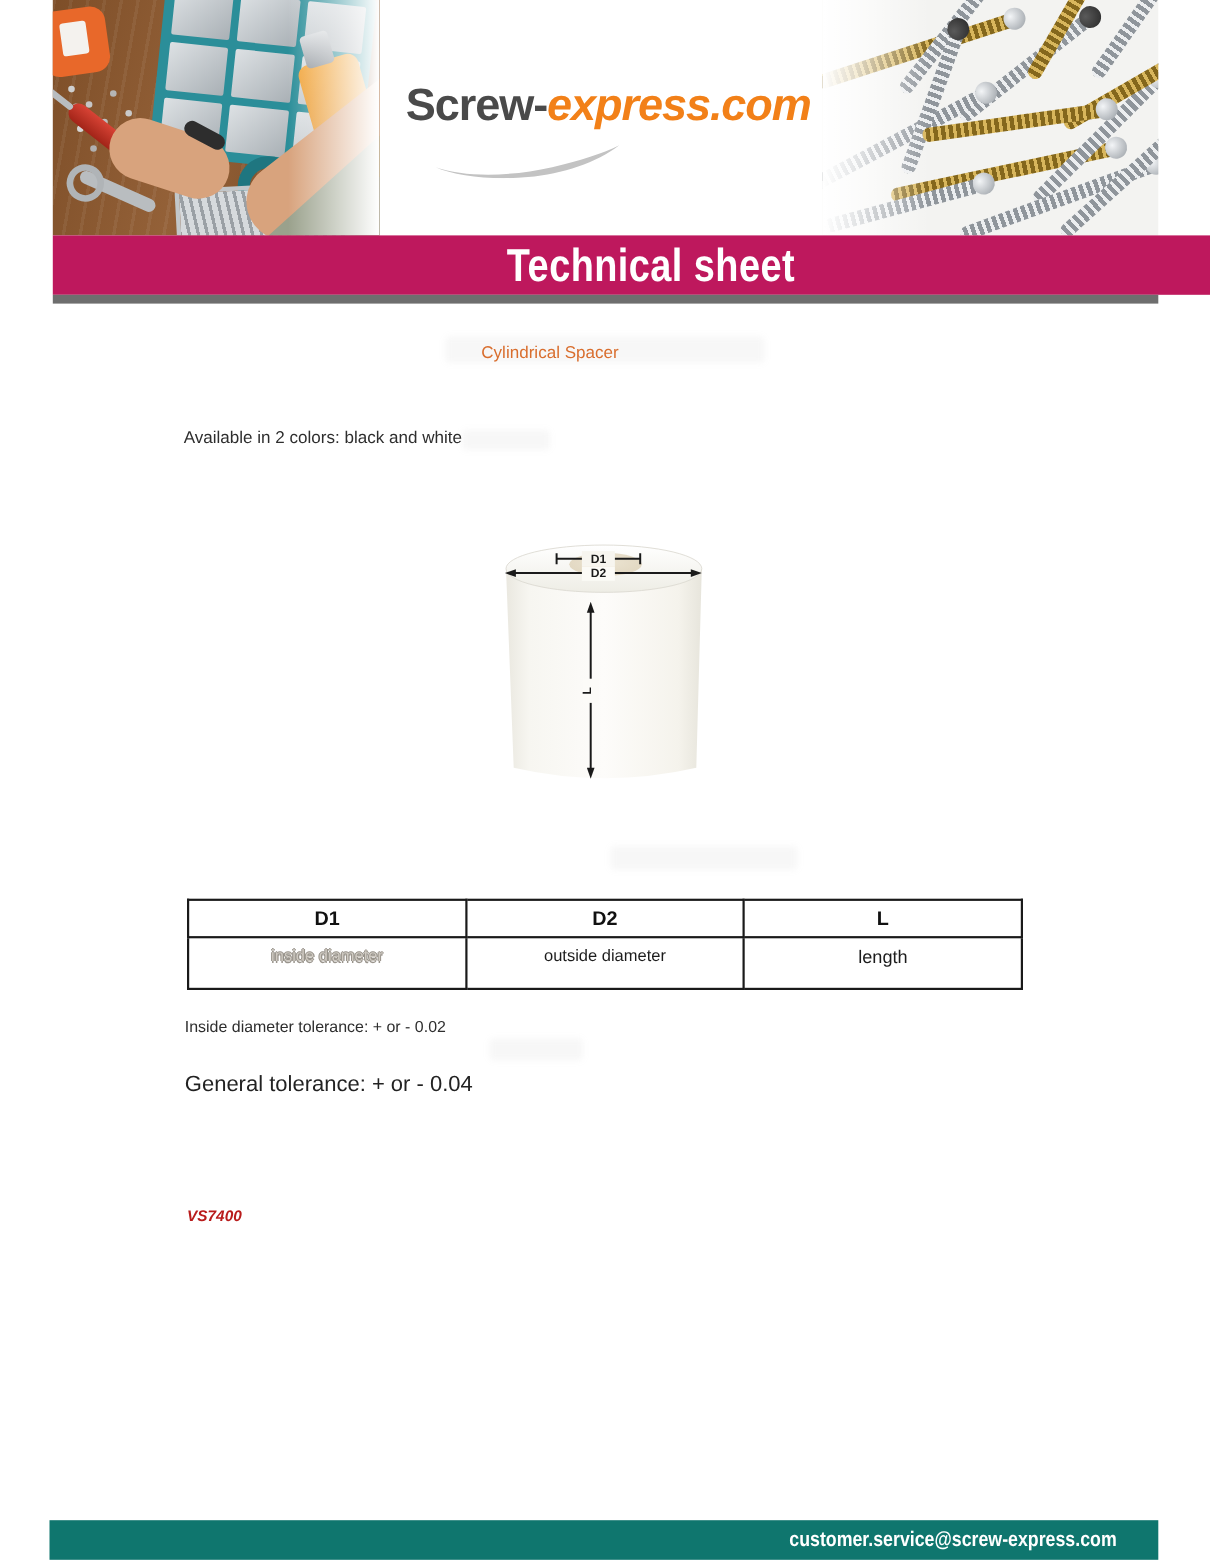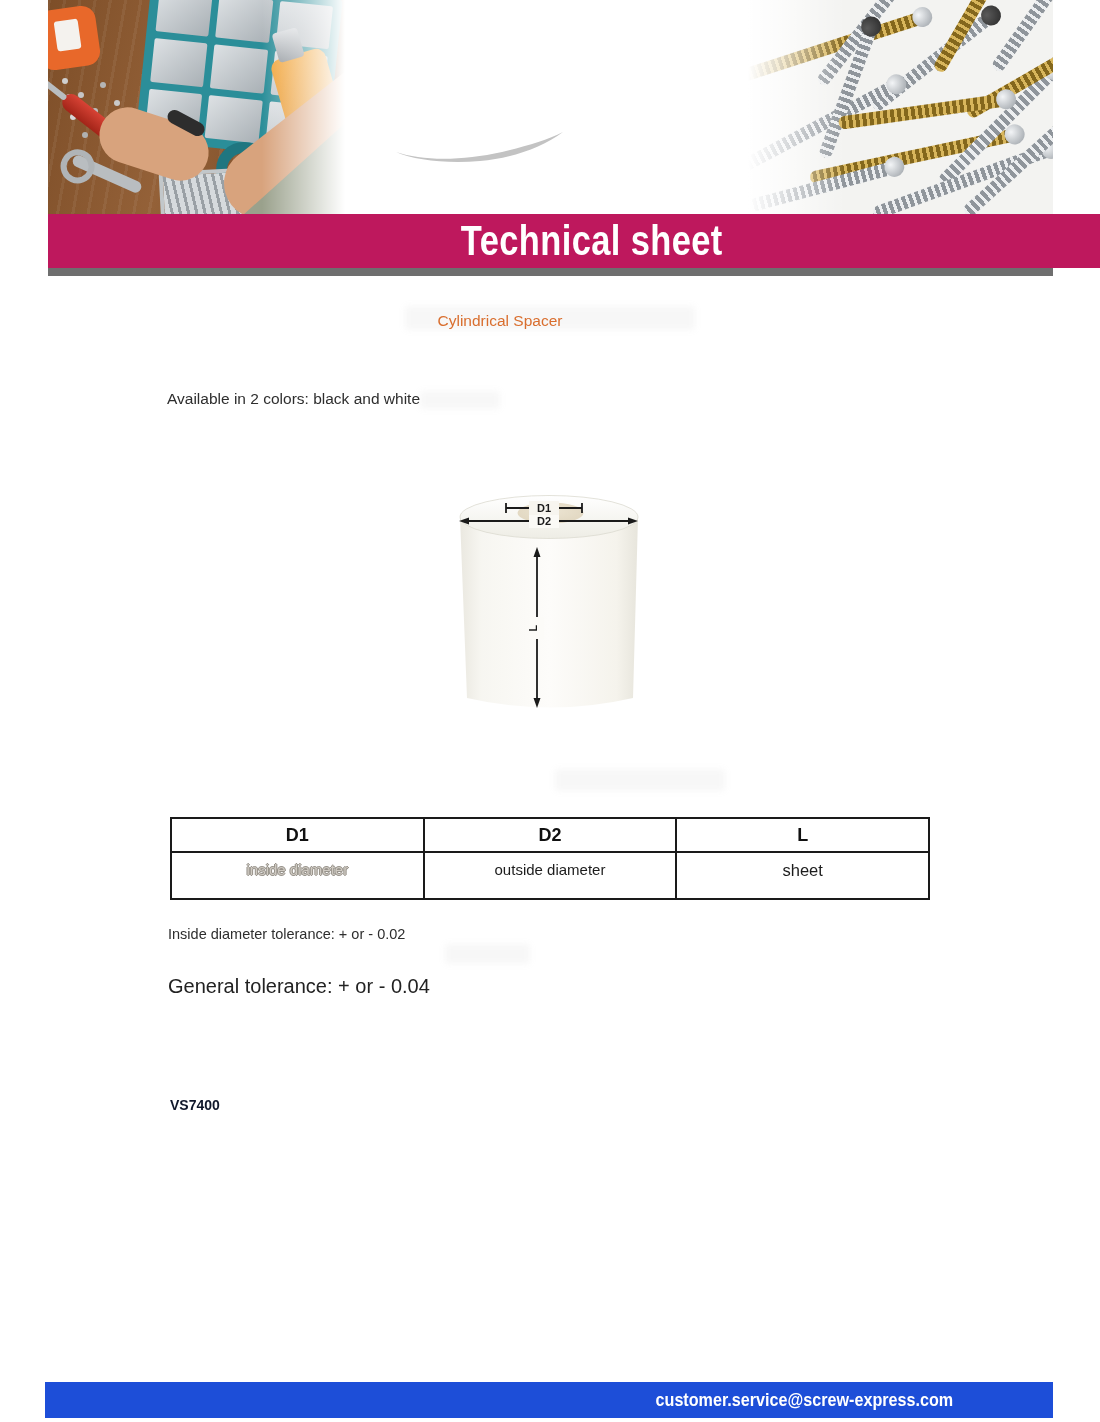--- a/index.html
+++ b/index.html
@@ -55,37 +55,37 @@
   .banner { position:absolute; left:48px; top:214px; width:1088px; height:54px; background:#be185d; text-align:center; line-height:54px; }
   .banner span { display:inline-block; transform:scaleX(.82); color:#fff; font-weight:700; font-size:42px; letter-spacing:.5px; }
   .graybar { position:absolute; left:48px; top:268px; width:1005px; height:8px; background:#6e6e6e; }
 
   
   .product-title { position:absolute; left:0; top:312px; width:1000px; text-align:center; color:#d96e2e; font-size:15.5px; }
   .colors-note { position:absolute; left:167px; top:390px; font-size:15.5px; color:#2e2e2e; }
   .dim-note { position:absolute; left:170px; top:775px; font-size:15.5px; color:#2e2e2e; }
   .tol1 { position:absolute; left:168px; top:926px; font-size:14.5px; color:#2e2e2e; }
   .tol2 { position:absolute; left:168px; top:975px; font-size:20px; color:#222; }
-  .refcode { position:absolute; left:170px; top:1097px; font-size:14px; font-weight:700; color:#0f172a; }
+  .refcode { position:absolute; left:170px; top:1097px; font-size:14px; font-weight:700; font-style:italic; color:#b91c1c; }
 
   
   .smudge { position:absolute; background:rgba(150,150,150,.08); filter:blur(3px); border-radius:4px; }
 
   
   .dims-table { position:absolute; left:170px; top:817px; width:760px; border-collapse:collapse; table-layout:fixed; }
   .dims-table th, .dims-table td { border:2px solid #1a1a1a; text-align:center; }
   .dims-table th { height:34px; font-size:18px; font-weight:700; color:#111; }
   .dims-table td { height:47px; vertical-align:top; padding-top:8px; font-size:15px; color:#1c1c1c; }
   .dims-table td.ghost { color:#cfcac2; text-shadow:0 0 1px #8f8b84, 0 1px 0 #9a958d, 0 -1px 0 #9a958d, 1px 0 0 #9a958d, -1px 0 0 #9a958d; filter:blur(.3px); }
 
   
   .figure { position:absolute; left:440px; top:468px; }
 
   
-  .footerbar { position:absolute; left:45px; top:1382px; width:1008px; height:36px; background:#1d4ed8; text-align:right; line-height:36px; padding-right:100px; }
+  .footerbar { position:absolute; left:45px; top:1382px; width:1008px; height:36px; background:#0f766e; text-align:right; line-height:36px; padding-right:38px; }
   .footerbar span { display:inline-block; transform:scaleX(.85); transform-origin:right center; color:#fff; font-weight:700; font-size:19px; }
 </style>
 </head>
 <body>
 
 <div class="page">
 
   <div class="photo photo-left">
     <div class="grain"></div>
     <div class="scatter"></div>
@@ -126,20 +126,21 @@
       <div class="screw gold" style="left:210px; top:70px;  width:150px; transform:rotate(-30deg);"></div>
       <div class="screw silver" style="left:120px; top:175px; width:190px; transform:rotate(-20deg);"></div>
       <div class="screw silver" style="left:220px; top:10px;  width:130px; transform:rotate(-55deg);"></div>
       <div class="screw gold" style="left:90px;  top:105px; width:170px; transform:rotate(-8deg);"></div>
       <div class="screw silver blackhead" style="left:200px; top:160px; width:140px; transform:rotate(-42deg);"></div>
       <div class="screw silver" style="left:0px;   top:180px; width:150px; transform:rotate(-15deg);"></div>
     </div>
     <div class="fade"></div>
   </div>
 
+  <div class="logo"><span class="p1">Screw-</span><span class="p2">express.com</span></div>
   <svg class="swoosh" viewBox="0 0 175 34">
     <path d="M4 24 C 30 33, 70 33, 110 24 C 135 18, 155 12, 171 4 C 150 20, 120 30, 88 33 C 55 36, 22 32, 4 24 Z" fill="#c3c3c3"></path>
   </svg>
 
   <div class="banner"><span>Technical sheet</span></div>
   <div class="graybar"></div>
 
   <div class="smudge" style="left:405px; top:306px; width:290px; height:24px;"></div>
   <div class="smudge" style="left:420px; top:391px; width:80px; height:18px;"></div>
   <div class="smudge" style="left:555px; top:769px; width:170px; height:22px;"></div>
@@ -201,21 +202,21 @@
   <table class="dims-table">
     <tbody>
         <tr>
       <th>D1</th>
       <th>D2</th>
       <th>L</th>
     </tr>
     <tr>
       <td class="ghost">inside diameter</td>
       <td>outside diameter</td>
-      <td style="font-size:16.5px;">sheet</td>
+      <td style="font-size:16.5px;">length</td>
     </tr>
   </tbody>
     </table>
 
   <div class="tol1">Inside diameter tolerance: + or - 0.02</div>
   <div class="tol2">General tolerance: + or - 0.04</div>
 
   <div class="refcode">VS7400</div>
 
   <div class="footerbar"><span>customer.service@screw-express.com</span></div>

